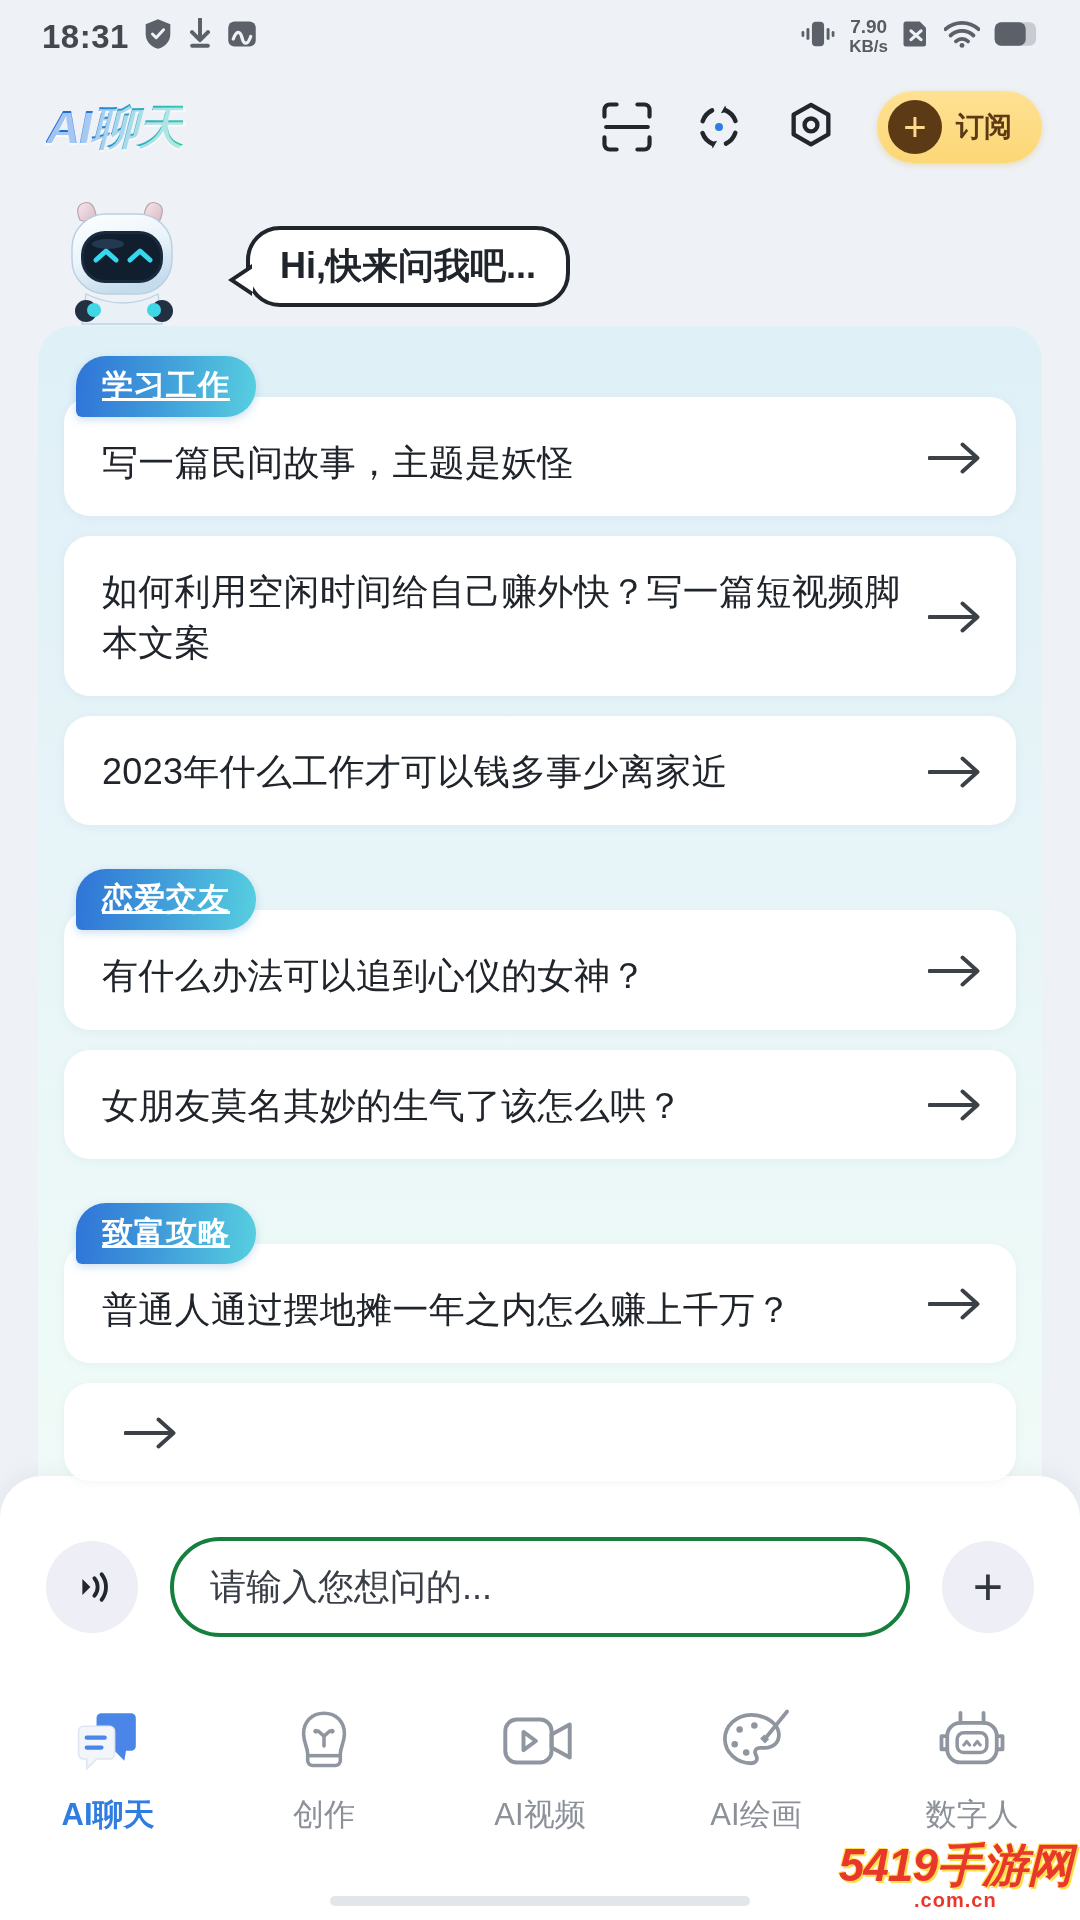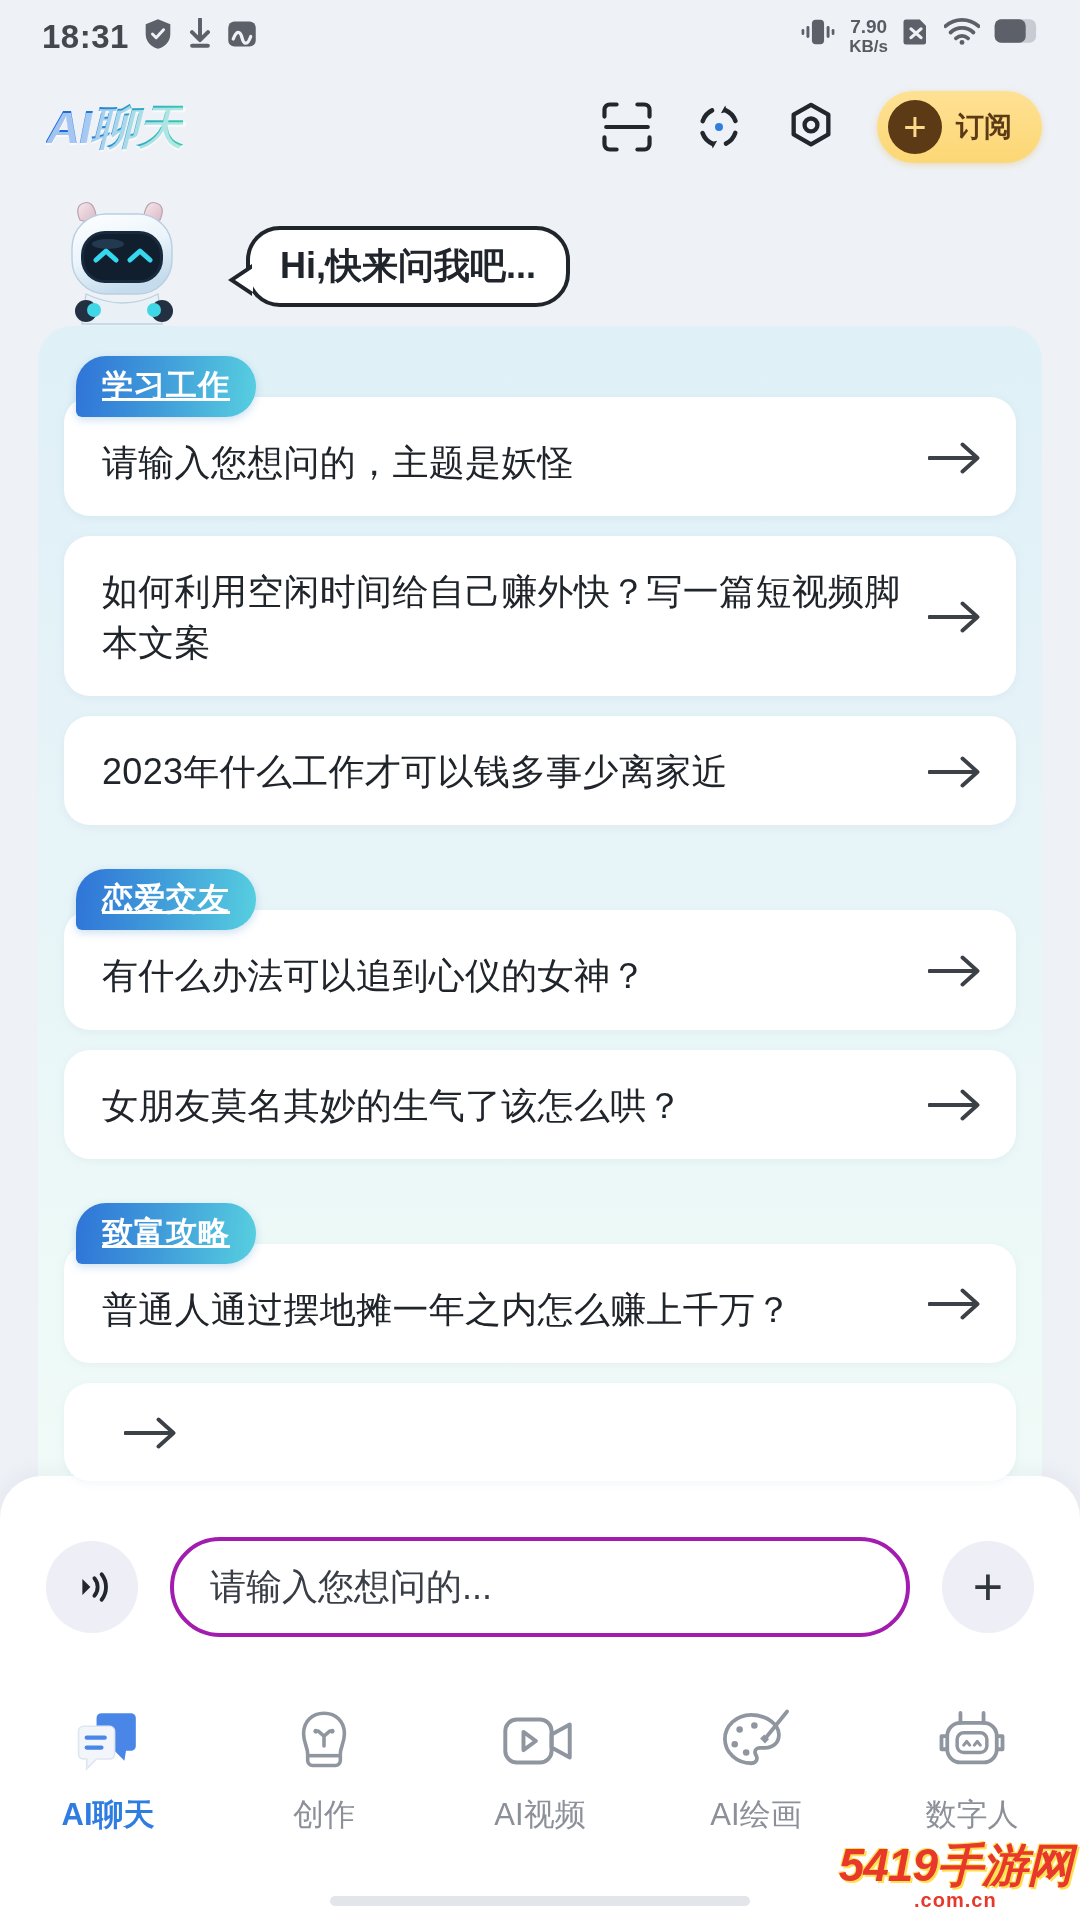--- a/index.html
+++ b/index.html
@@ -17,21 +17,21 @@
   }
 
   
   .statusbar {
     height: 74px;
     display: flex; align-items: center;
     padding: 0 42px;
     font-size: 30px; color: #4c5157; font-weight: 600;
   }
   .sb-left { display:flex; align-items:center; gap:14px; }
-  .sb-right { margin-left:auto; display:flex; align-items:flex-start; gap:14px; }
+  .sb-right { margin-left:auto; display:flex; align-items:center; gap:14px; }
   .sb-time { font-size: 33px; letter-spacing: 0.5px; color:#44484e; font-weight:600;}
   .ic { display:inline-block; }
   .net-speed { font-size: 19px; line-height: 20px; color:#575c63; text-align:center; font-weight:600;}
   .net-speed small { display:block; font-size:17px; }
 
   
   .header {
     height: 106px;
     display: flex; align-items: center;
     padding: 0 38px 0 46px;
@@ -144,21 +144,21 @@
     height: 206px;
   }
   .voice-btn {
     width: 92px; height: 92px; border-radius: 50%;
     background: #edeef6;
     display:flex; align-items:center; justify-content:center;
     flex:0 0 auto;
   }
   .text-input {
     flex: 1; height: 100px;
-    border: 4px solid #a21caf;
+    border: 4px solid #15803d;
     border-radius: 50px;
     display:flex; align-items:center;
     padding: 0 36px;
     background:#fff;
   }
   .text-input span { font-size: 36px; color: #3a3f47; }
   .plus-btn {
     width: 92px; height: 92px; border-radius: 50%;
     background: #edeef6;
     display:flex; align-items:center; justify-content:center;
@@ -322,21 +322,21 @@
     <div class="bubble">
       <span>Hi,快来问我吧...</span>
     </div>
   </div>
 
   <div class="panel">
 
     <div class="group">
       <div class="tag">学习工作</div>
       <div class="card tagged">
-        <div class="card-text">请输入您想问的，主题是妖怪</div>
+        <div class="card-text">写一篇民间故事，主题是妖怪</div>
         <div class="arrow">
           <svg width="54" height="40" viewBox="0 0 36 26">
               <path d="M1 13h31M23 4l10 9-10 9" stroke="#3c4148" stroke-width="2.6" fill="none" stroke-linecap="round" stroke-linejoin="round"></path>
             </svg>
         </div>
       </div>
       <div class="card plain">
         <div class="card-text">如何利用空闲时间给自己赚外快？写一篇短视频脚本文案</div>
         <div class="arrow">
           <svg width="54" height="40" viewBox="0 0 36 26">

